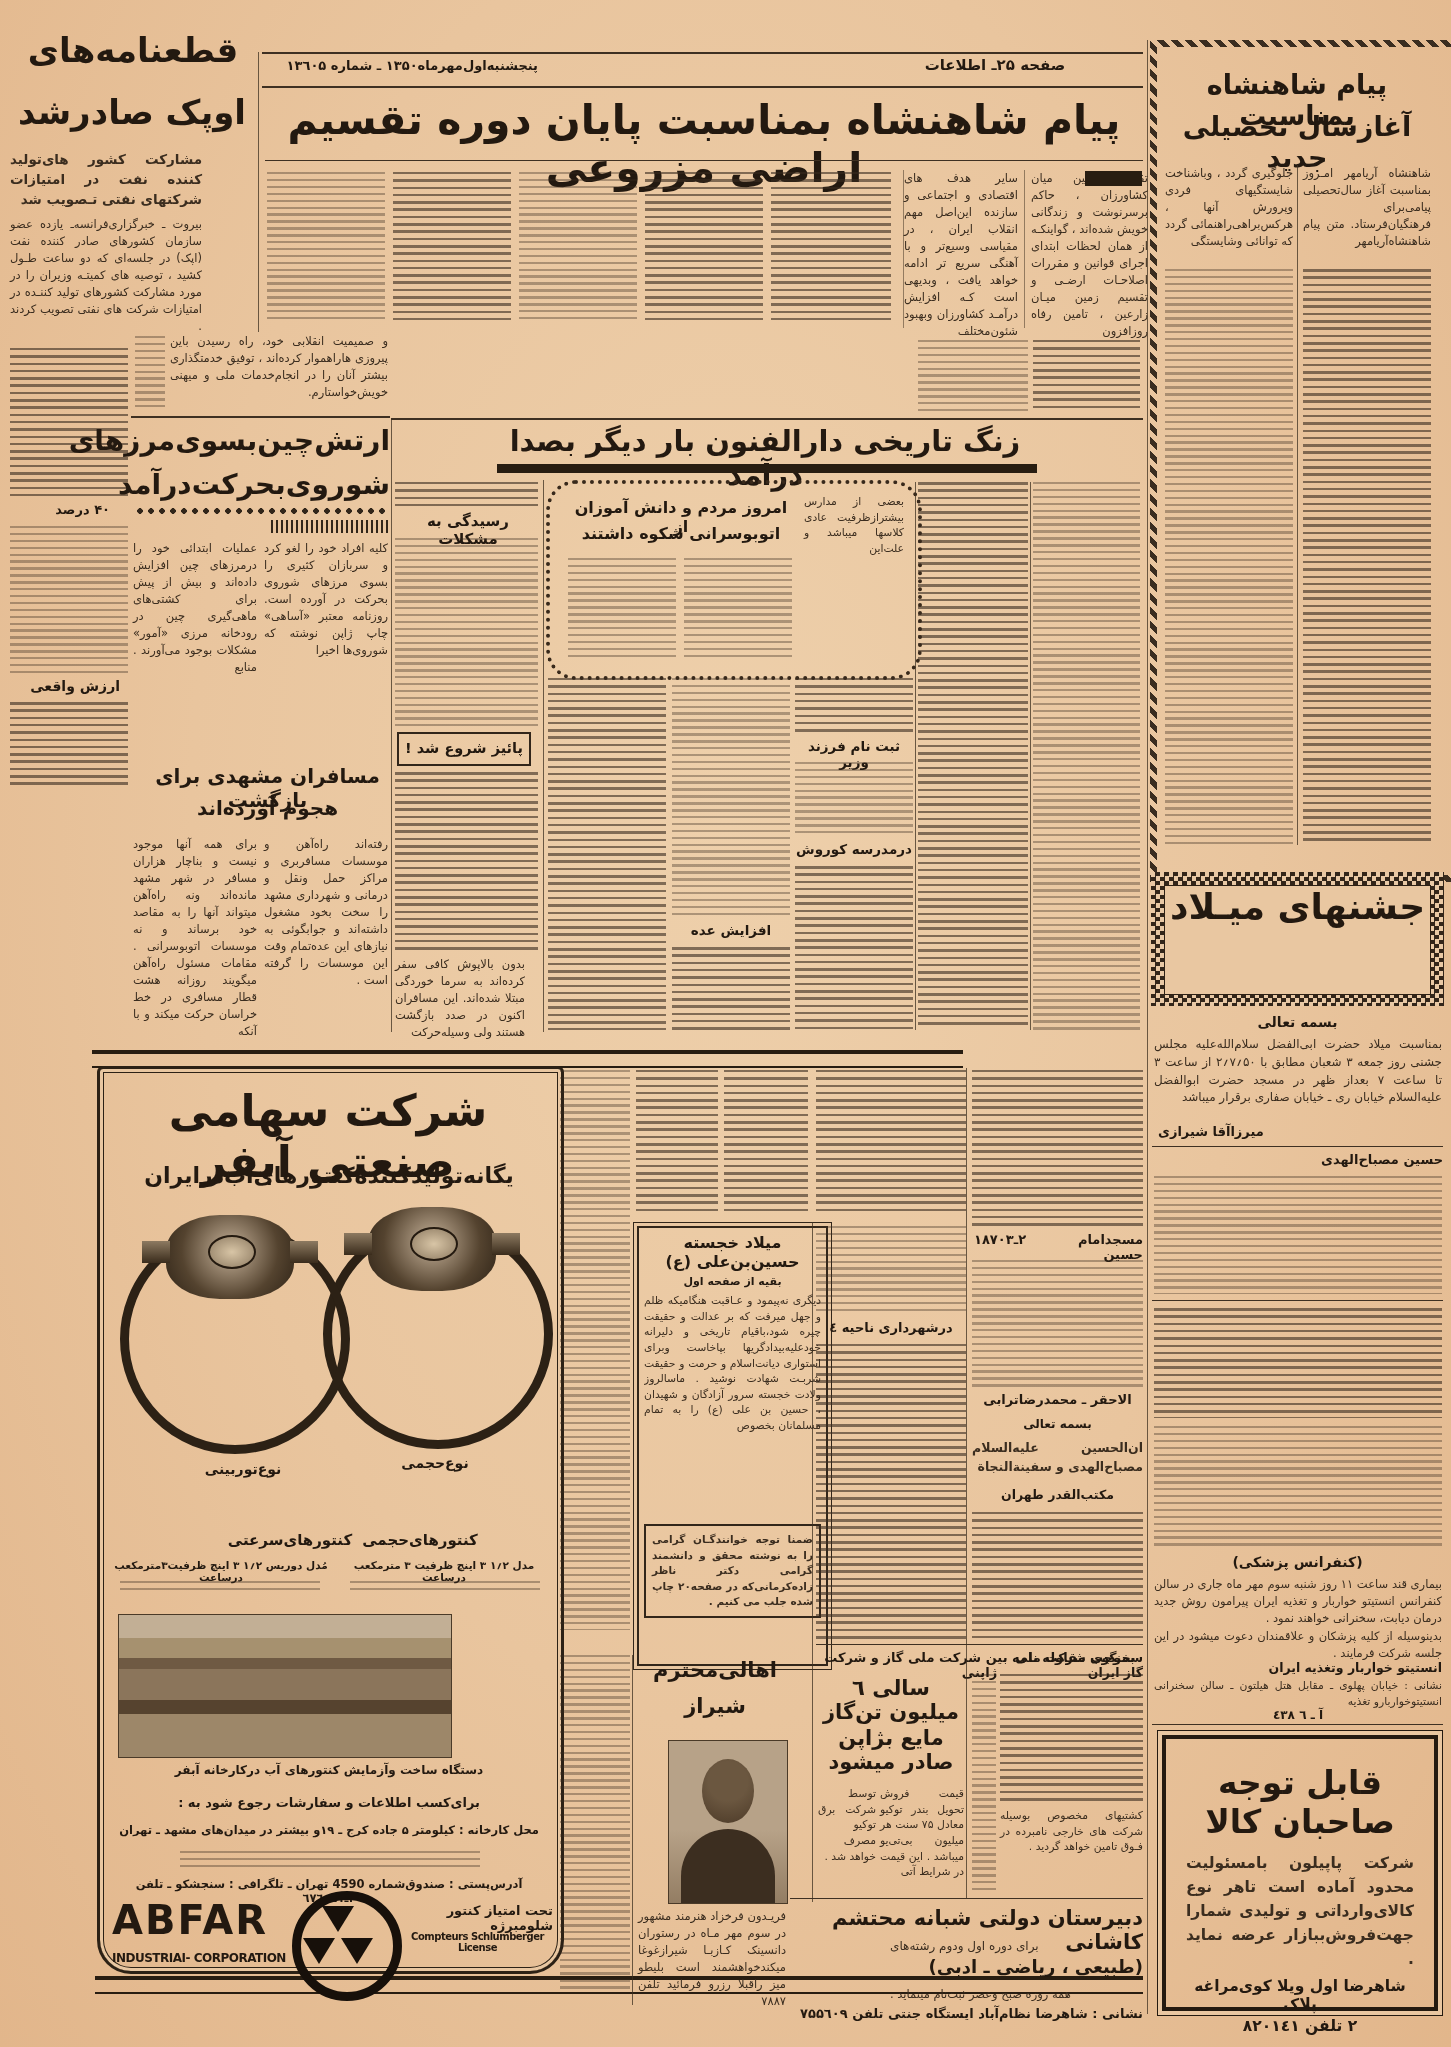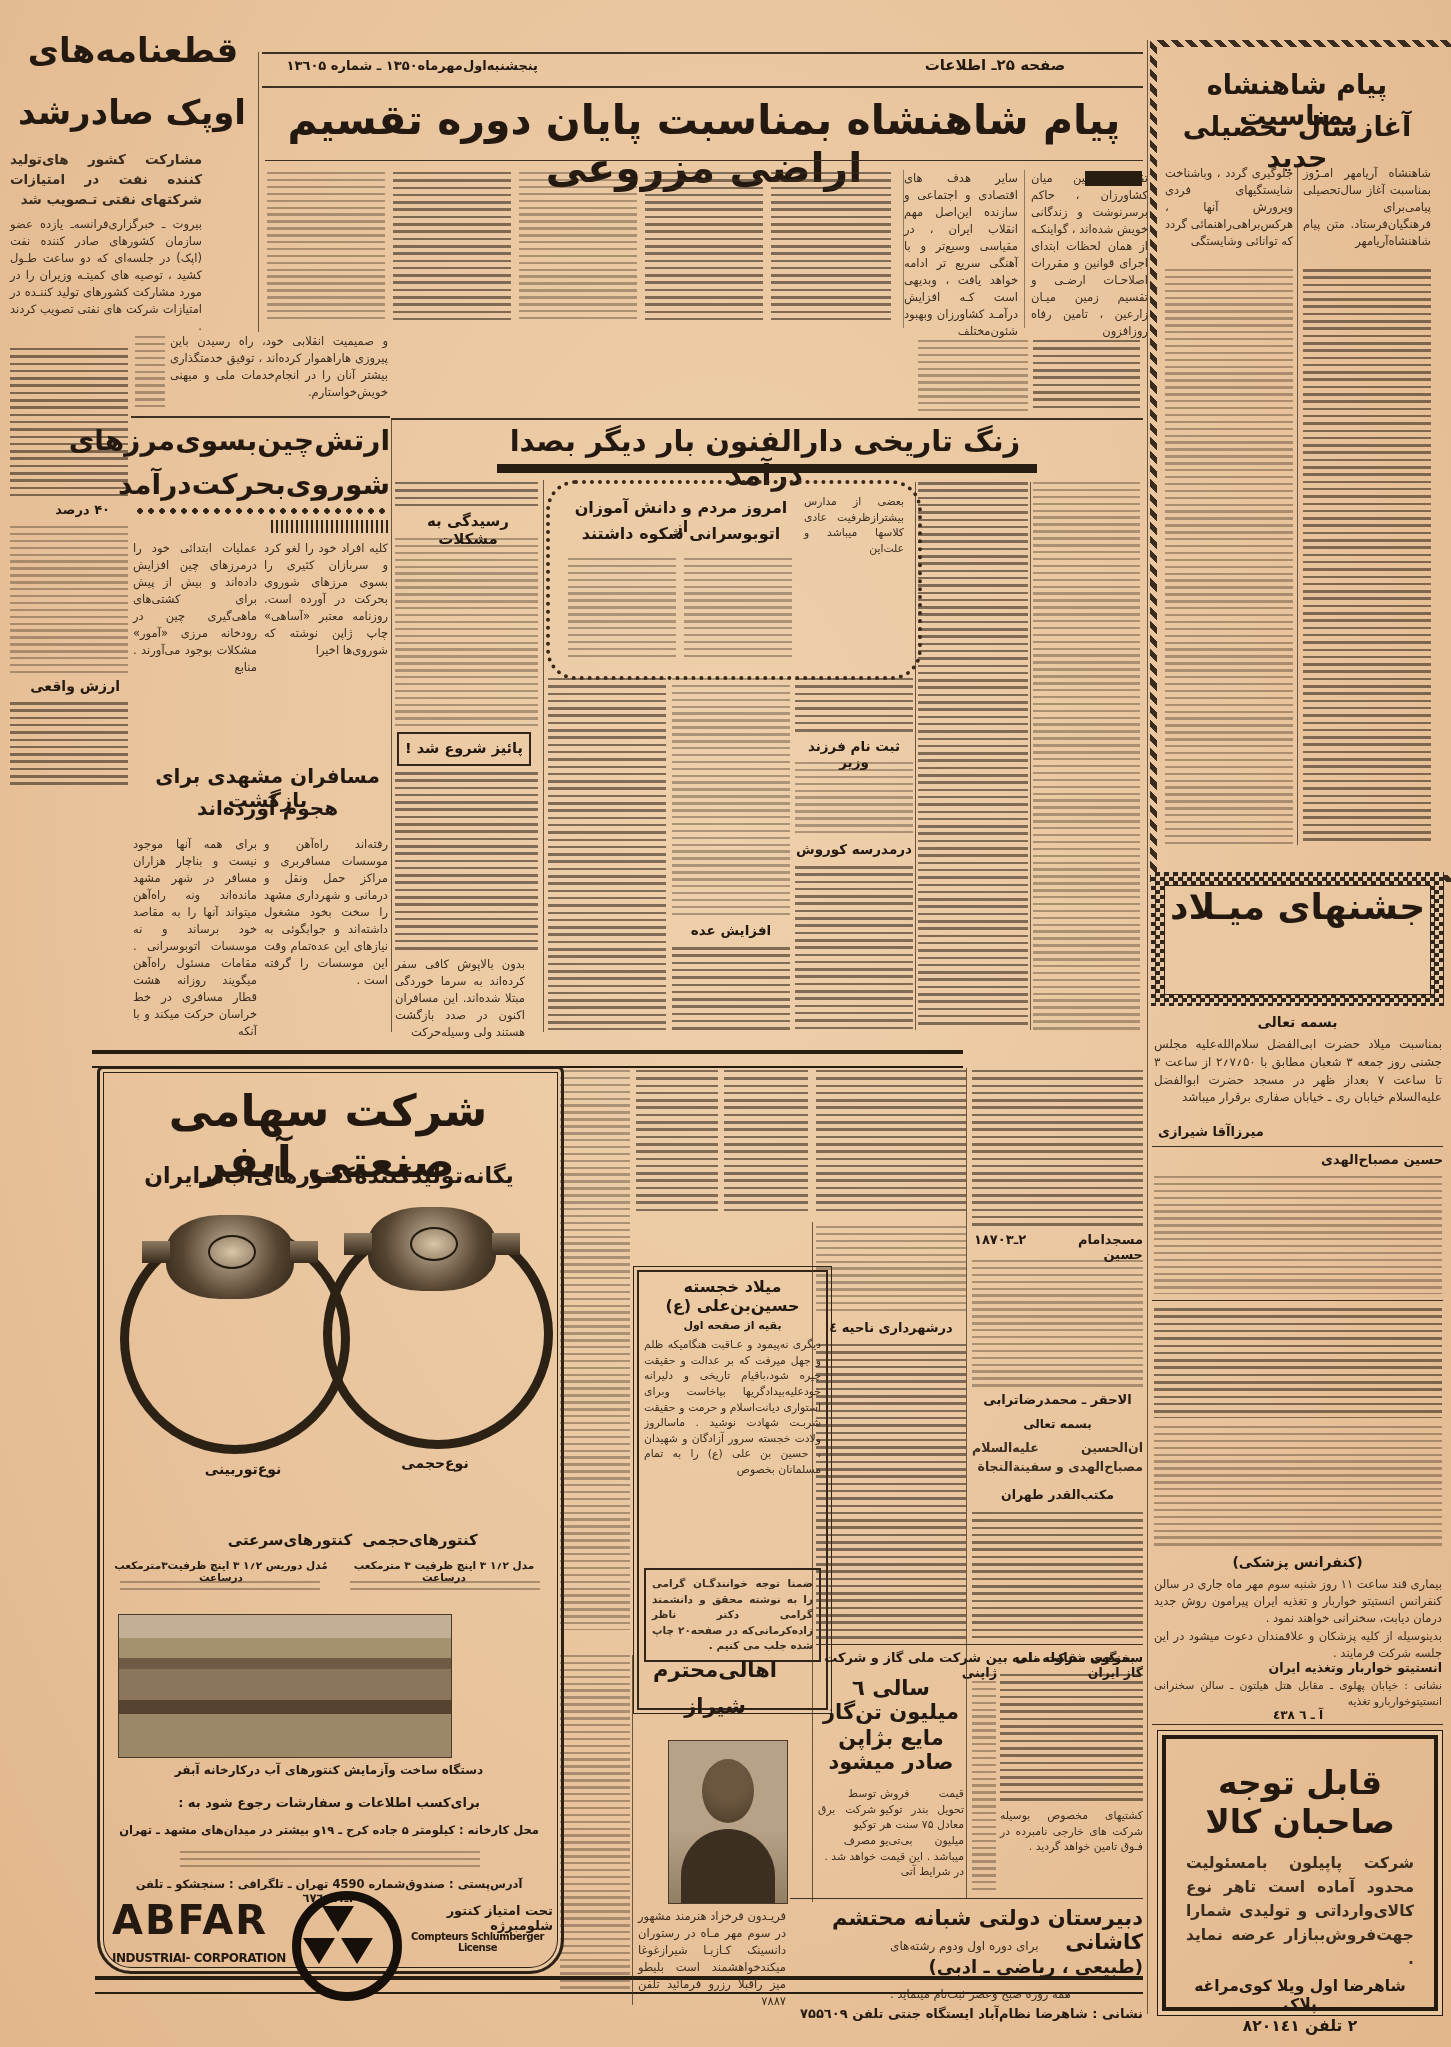--- a/index.html
+++ b/index.html
@@ -12,21 +12,21 @@
   .bd{font-size:11.5px;line-height:1.48;text-align:justify;color:#3b2d1f;}
   .sm{font-size:10.8px;line-height:1.45;}
   .b{font-weight:bold;}
   .hd{font-weight:bold;color:#231910;letter-spacing:-.5px;}
   .c{text-align:center;}
   .lft{text-align:left;}
   .r{background:#3e3022;}
   .thick{background:#281d11;}
   .vr{background:rgba(62,48,32,.75);width:1px;}
   .dot{border:4px dotted #38291b;border-radius:30px;}
-  .dbl{border:1px solid #32261a;box-shadow:inset 0 0 0 3px #e9c7a1, inset 0 0 0 5px #32261a;margin-top:44px;}
+  .dbl{border:1px solid #32261a;box-shadow:inset 0 0 0 3px #e9c7a1, inset 0 0 0 5px #32261a;}
   .cargo{border:1px solid #241a10;box-shadow:inset 0 0 0 4px #e9c7a1, inset 0 0 0 8px #241a10;}
   .zig{border:7px solid transparent;border-image:repeating-linear-gradient(45deg,#3a2d20 0 5px,rgba(0,0,0,0) 5px 10px) 7;}
   .checker{background:repeating-conic-gradient(#33261a 0% 25%, #e9c9a5 25% 50%) 0 0 / 9px 9px;}
   .chain{background:radial-gradient(circle 3px at 5px 5px,#32261a 2.6px,rgba(0,0,0,0) 3px);background-size:11px 10px;background-repeat:repeat-x;}
   .bars{background:repeating-linear-gradient(to left,#32261a 0 2px,rgba(0,0,0,0) 2px 5px);}
   .ltr{direction:ltr;font-family:"DejaVu Sans",sans-serif;}
   .loop{border:9px solid #2c2115;border-radius:50%;}
   .meter{background:radial-gradient(circle at 50% 42%, #a4917a 0 18%, #54432f 60%, #2c2115 100%);border-radius:42%;}
   .dial{background:radial-gradient(#d8c5a6, #8d7a61);border-radius:50%;border:2px solid #241a10;}
   .pipe{background:linear-gradient(#8d7a61,#3a2c1c);}

